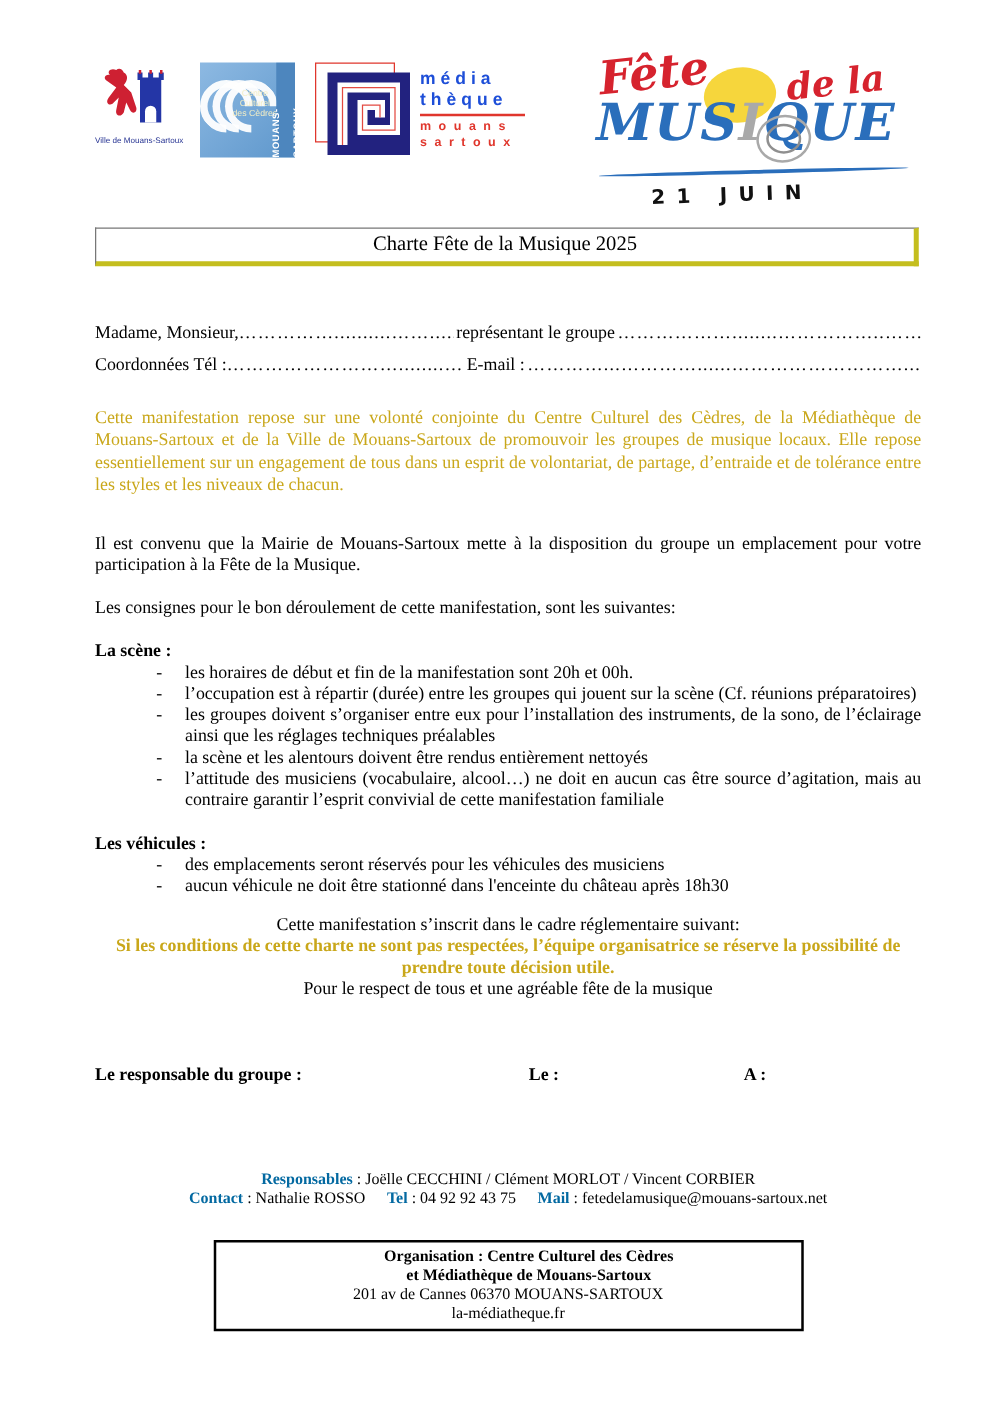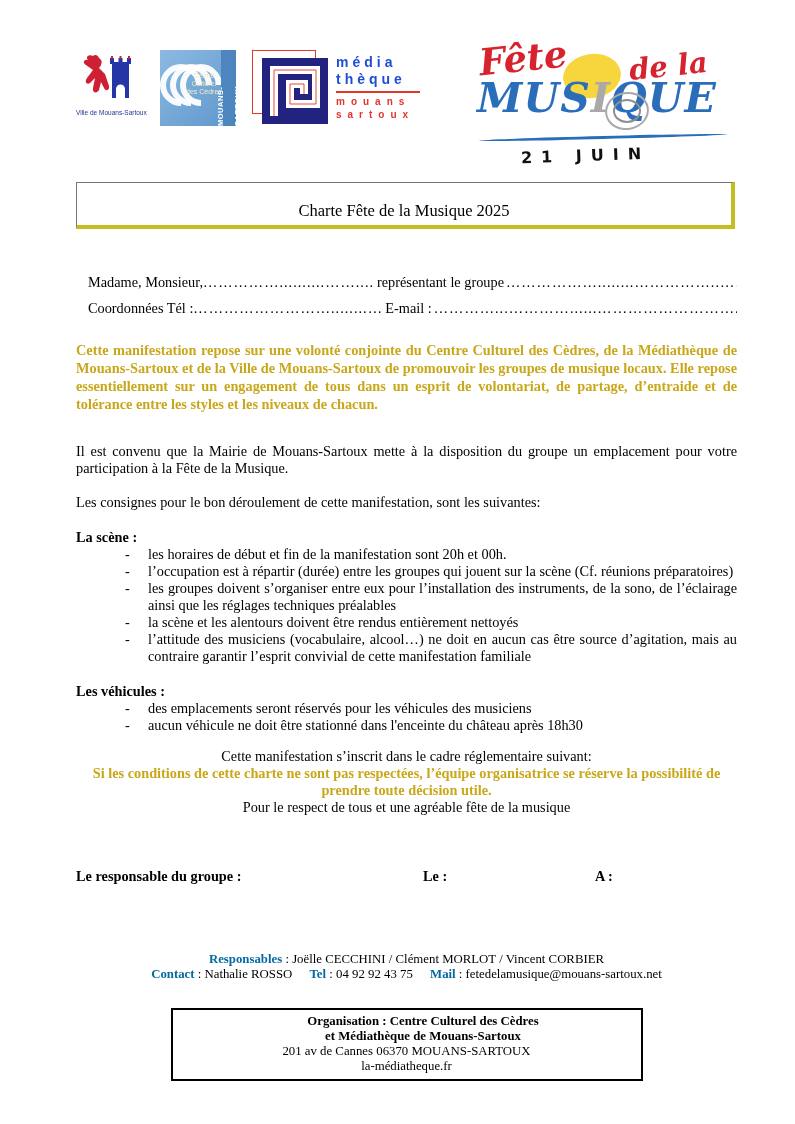--- a/index.html
+++ b/index.html
@@ -50,31 +50,31 @@
   .seg-q::after { content:""; position:absolute; left:2px; top:9px; width:24px; height:20px;
                   border:2px solid #8f8f8f; border-radius:50%; }
   .fete-swoosh { position:absolute; left:2px; bottom:23px; width:248px; height:3px; background:#2a6ebb;
                  border-radius:50%; transform:rotate(-1.5deg); }
   .fete-date { position:absolute; left:44px; bottom:-2px; color:#111; font-weight:bold; font-size:16px;
                letter-spacing:9px; font-family:"DejaVu Sans", sans-serif; transform:rotate(-2deg); }
 
   
   .title-box { margin-top:14px; margin-right:2px; border:1px solid #777;
                border-bottom:4px solid #c4be1e; border-right:4px solid #c4be1e;
-               text-align:center; padding:19px 0 6px; font-size:16.5px; }
+               text-align:center; padding:3px 0 6px; font-size:16.5px; }
 
   
   .form-block { margin-top:40px; }
-  .form-line { display:flex; align-items:flex-end; white-space:nowrap; line-height:26px;margin-left:12px; }
+  .form-line { display:flex; align-items:flex-end; white-space:nowrap; line-height:26px; }
   .dots { overflow:hidden; letter-spacing:1px; }
   .dots-1 { width:172px; }
   .dots-mid { width:190px; }
   .grow { flex:1; }
   .form-mid { margin:0 2px; }
-  .highlight { margin-top:20px; text-align:justify; font-weight:bold; color:#c9a71a; line-height:18px; }
+  .highlight { margin-top:20px; text-align:justify; font-weight:normal; color:#c9a71a; line-height:18px; }
   .para { margin-top:30px; text-align:justify; }
   .para-consignes { margin-top:17px; }
 
   .section-heading { margin-top:18px; font-weight:bold; }
   .item { display:flex; text-align:justify; }
   .item .dash { width:23px; padding-left:49px; box-sizing:content-box; flex:none; }
   .item .itxt { flex:1; }
 
   .closing { margin-top:14px; text-align:center; }
   .closing .gold-line { font-weight:bold; color:#c9a71a; }

